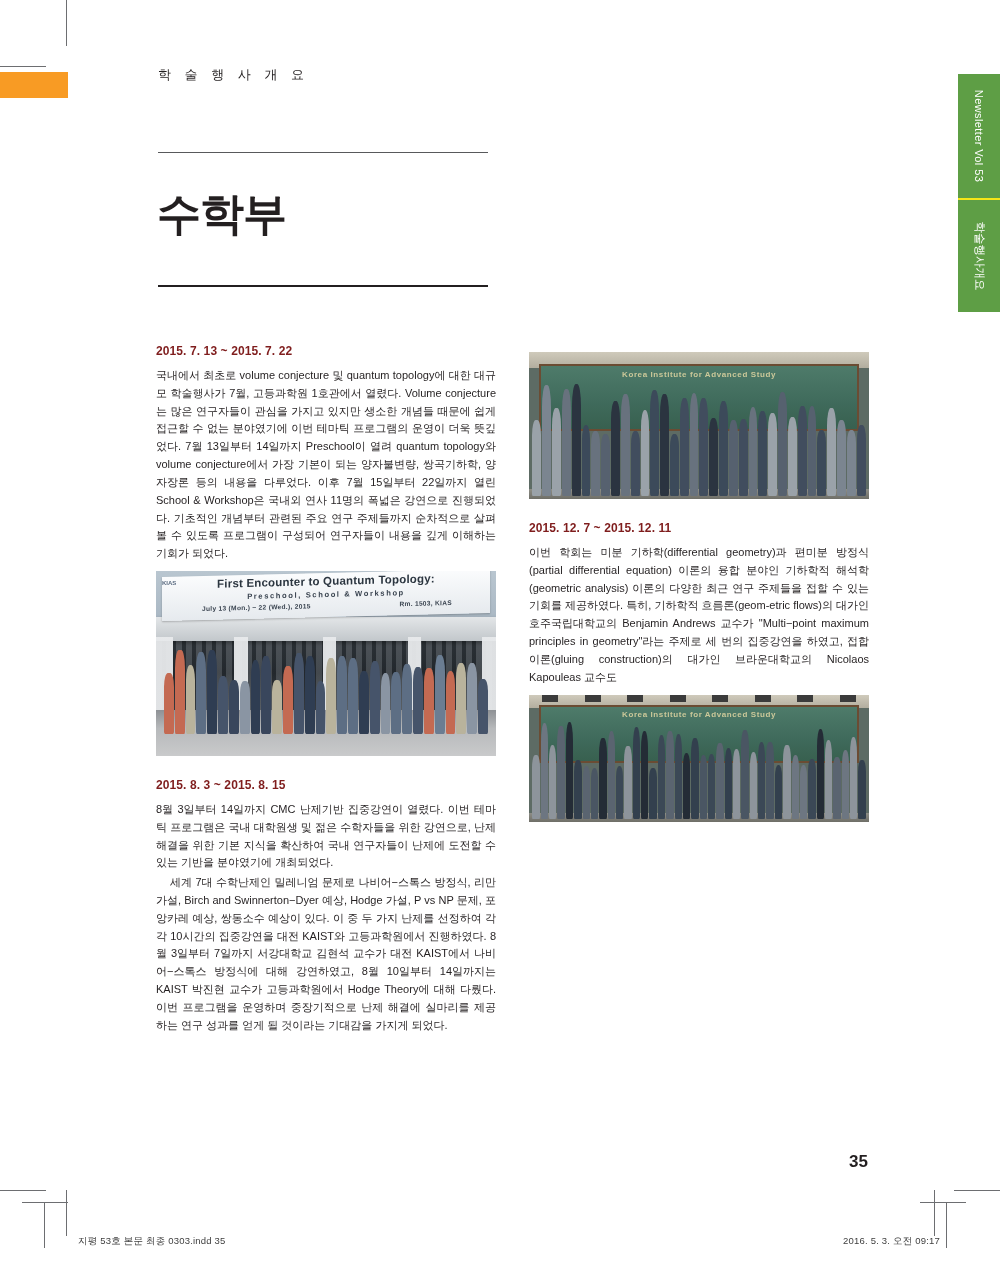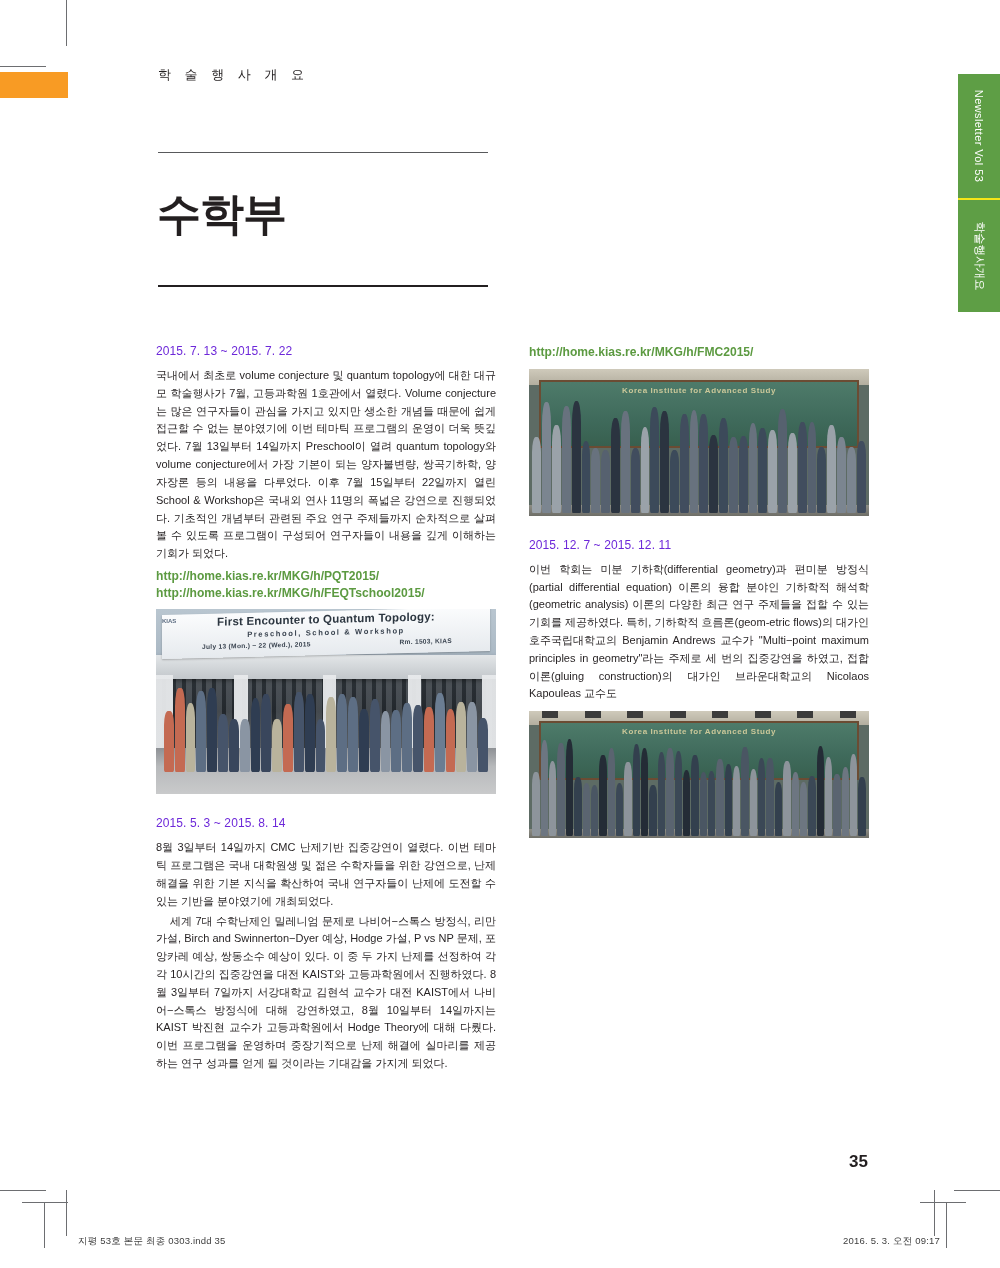--- a/index.html
+++ b/index.html
@@ -106,22 +106,22 @@
     font-size: 14.6px;
     font-weight: normal;
     line-height: 1.42;
     color: #5c9a41;
     letter-spacing: 0.1px;
     text-align: justify;
   }
   .art-date {
     margin: 0 0 9px 0;
     font-size: 12px;
-    font-weight: normal;
-    color: #6d28d9;
+    font-weight: bold;
+    color: #7f1d1d;
     letter-spacing: 0.1px;
   }
   p.body {
     margin: 0 0 2px 0;
     font-size: 11px;
     line-height: 1.62;
     text-align: justify;
     text-justify: inter-character;
     color: #231f20;
   }
@@ -301,24 +301,20 @@
 
 <div class="kicker">학 술 행 사 개 요</div>
 <div class="rule rule-top"></div>
 <div class="dept-title">수학부</div>
 <div class="rule rule-bot"></div>
 
 <div class="col col-left">
 
   <div class="art-date">2015. 7. 13 ~ 2015. 7. 22</div>
   <p class="body">국내에서 최초로 volume conjecture 및 quantum topology에 대한 대규모 학술행사가 7월, 고등과학원 1호관에서 열렸다. Volume conjecture는 많은 연구자들이 관심을 가지고 있지만 생소한 개념들 때문에 쉽게 접근할 수 없는 분야였기에 이번 테마틱 프로그램의 운영이 더욱 뜻깊었다. 7월 13일부터 14일까지 Preschool이 열려 quantum topology와 volume conjecture에서 가장 기본이 되는 양자불변량, 쌍곡기하학, 양자장론 등의 내용을 다루었다. 이후 7월 15일부터 22일까지 열린 School &amp; Workshop은 국내외 연사 11명의 폭넓은 강연으로 진행되었다. 기초적인 개념부터 관련된 주요 연구 주제들까지 순차적으로 살펴볼 수 있도록 프로그램이 구성되어 연구자들이 내용을 깊게 이해하는 기회가 되었다.</p>
-  <div class="url">
-    <div>http://home.kias.re.kr/MKG/h/PQT2015/</div>
-    <div>http://home.kias.re.kr/MKG/h/FEQTschool2015/</div>
-  </div>
 
   <div class="photo photo-1">
     <div class="ph1-sky"></div>
     <div class="ph1-building"></div>
     <div class="ph1-canopy"></div>
     <div class="ph1-pillars"></div>
     <div class="ph1-ground"></div>
     <div class="ph1-crowd" id="ph1crowd">
         <i style="background: rgb(196, 106, 82); height: 73%;"></i>
         <i style="background: rgb(196, 106, 82); height: 100%;"></i>
@@ -355,30 +351,29 @@
       <div class="bt1">First Encounter to Quantum Topology:</div>
       <div class="bt2">Preschool, School &amp; Workshop</div>
       <div class="bt3">July 13 (Mon.) ~ 22 (Wed.), 2015</div>
       <div class="bt4">Rm. 1503, KIAS</div>
     </div>
     <div class="ph1-kias">KIAS</div>
   </div>
 
   <div class="spacer-md"></div>
 
-  <div class="art-date">2015. 5. 3 ~ 2015. 8. 14</div>
+  <div class="art-date">2015. 8. 3 ~ 2015. 8. 15</div>
   <p class="body">8월 3일부터 14일까지 CMC 난제기반 집중강연이 열렸다. 이번 테마틱 프로그램은 국내 대학원생 및 젊은 수학자들을 위한 강연으로, 난제 해결을 위한 기본 지식을 확산하여 국내 연구자들이 난제에 도전할 수 있는 기반을 분야였기에 개최되었다.</p>
   <p class="body indent">세계 7대 수학난제인 밀레니엄 문제로 나비어−스톡스 방정식, 리만 가설, Birch and Swinnerton−Dyer 예상, Hodge 가설, P vs NP 문제, 포앙카레 예상, 쌍동소수 예상이 있다. 이 중 두 가지 난제를 선정하여 각각 10시간의 집중강연을 대전 KAIST와 고등과학원에서 진행하였다. 8월 3일부터 7일까지 서강대학교 김현석 교수가 대전 KAIST에서 나비어−스톡스 방정식에 대해 강연하였고, 8월 10일부터 14일까지는 KAIST 박진현 교수가 고등과학원에서 Hodge Theory에 대해 다뤘다. 이번 프로그램을 운영하며 중장기적으로 난제 해결에 실마리를 제공하는 연구 성과를 얻게 될 것이라는 기대감을 가지게 되었다.</p>
 
 </div>
 
 <div class="col col-right">
 
   <div class="url" style="margin-top:0;">
-    <div>http://home.kias.re.kr/MKG/h/FMC2015/</div>
   </div>
 
   <div class="photo photo-2">
     <div class="ph-room"></div>
     <div class="ph-ceiling"></div>
     <div class="ph-board">
       <div class="ph-board-title">Korea Institute for Advanced Study</div>
     </div>
     <div class="ph-floor"></div>
     <div class="ph-crowd" id="ph2crowd">

